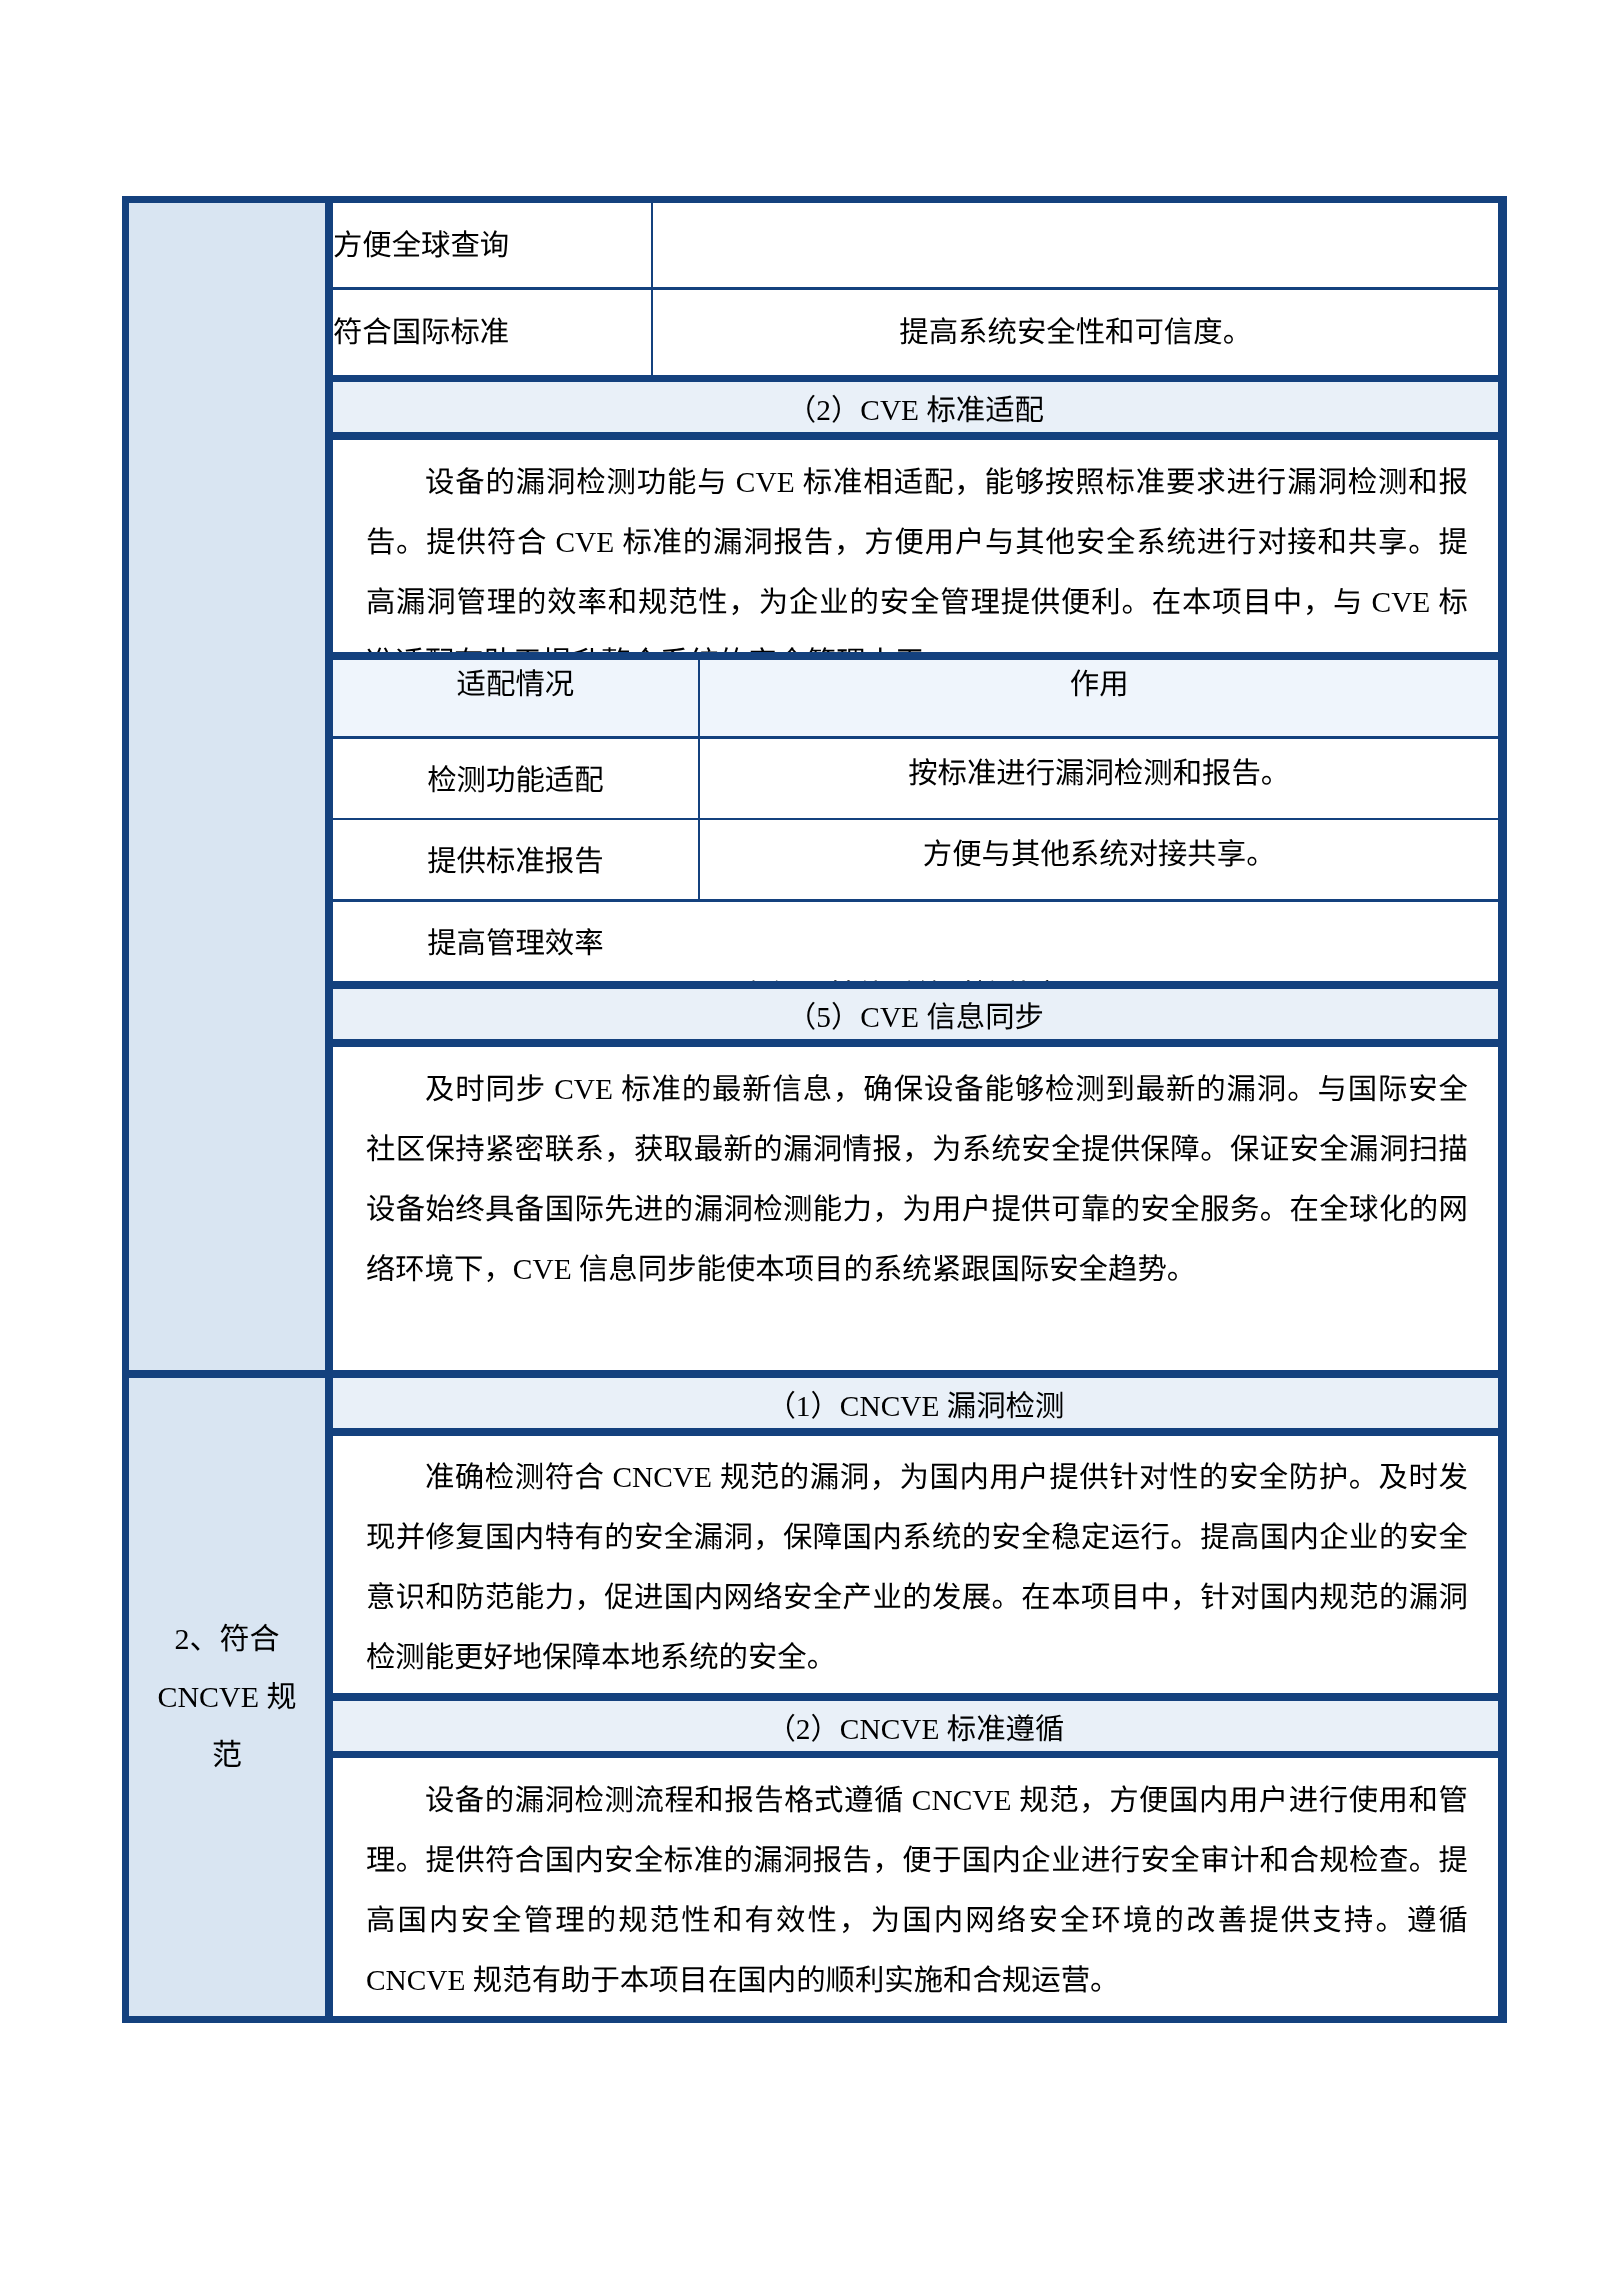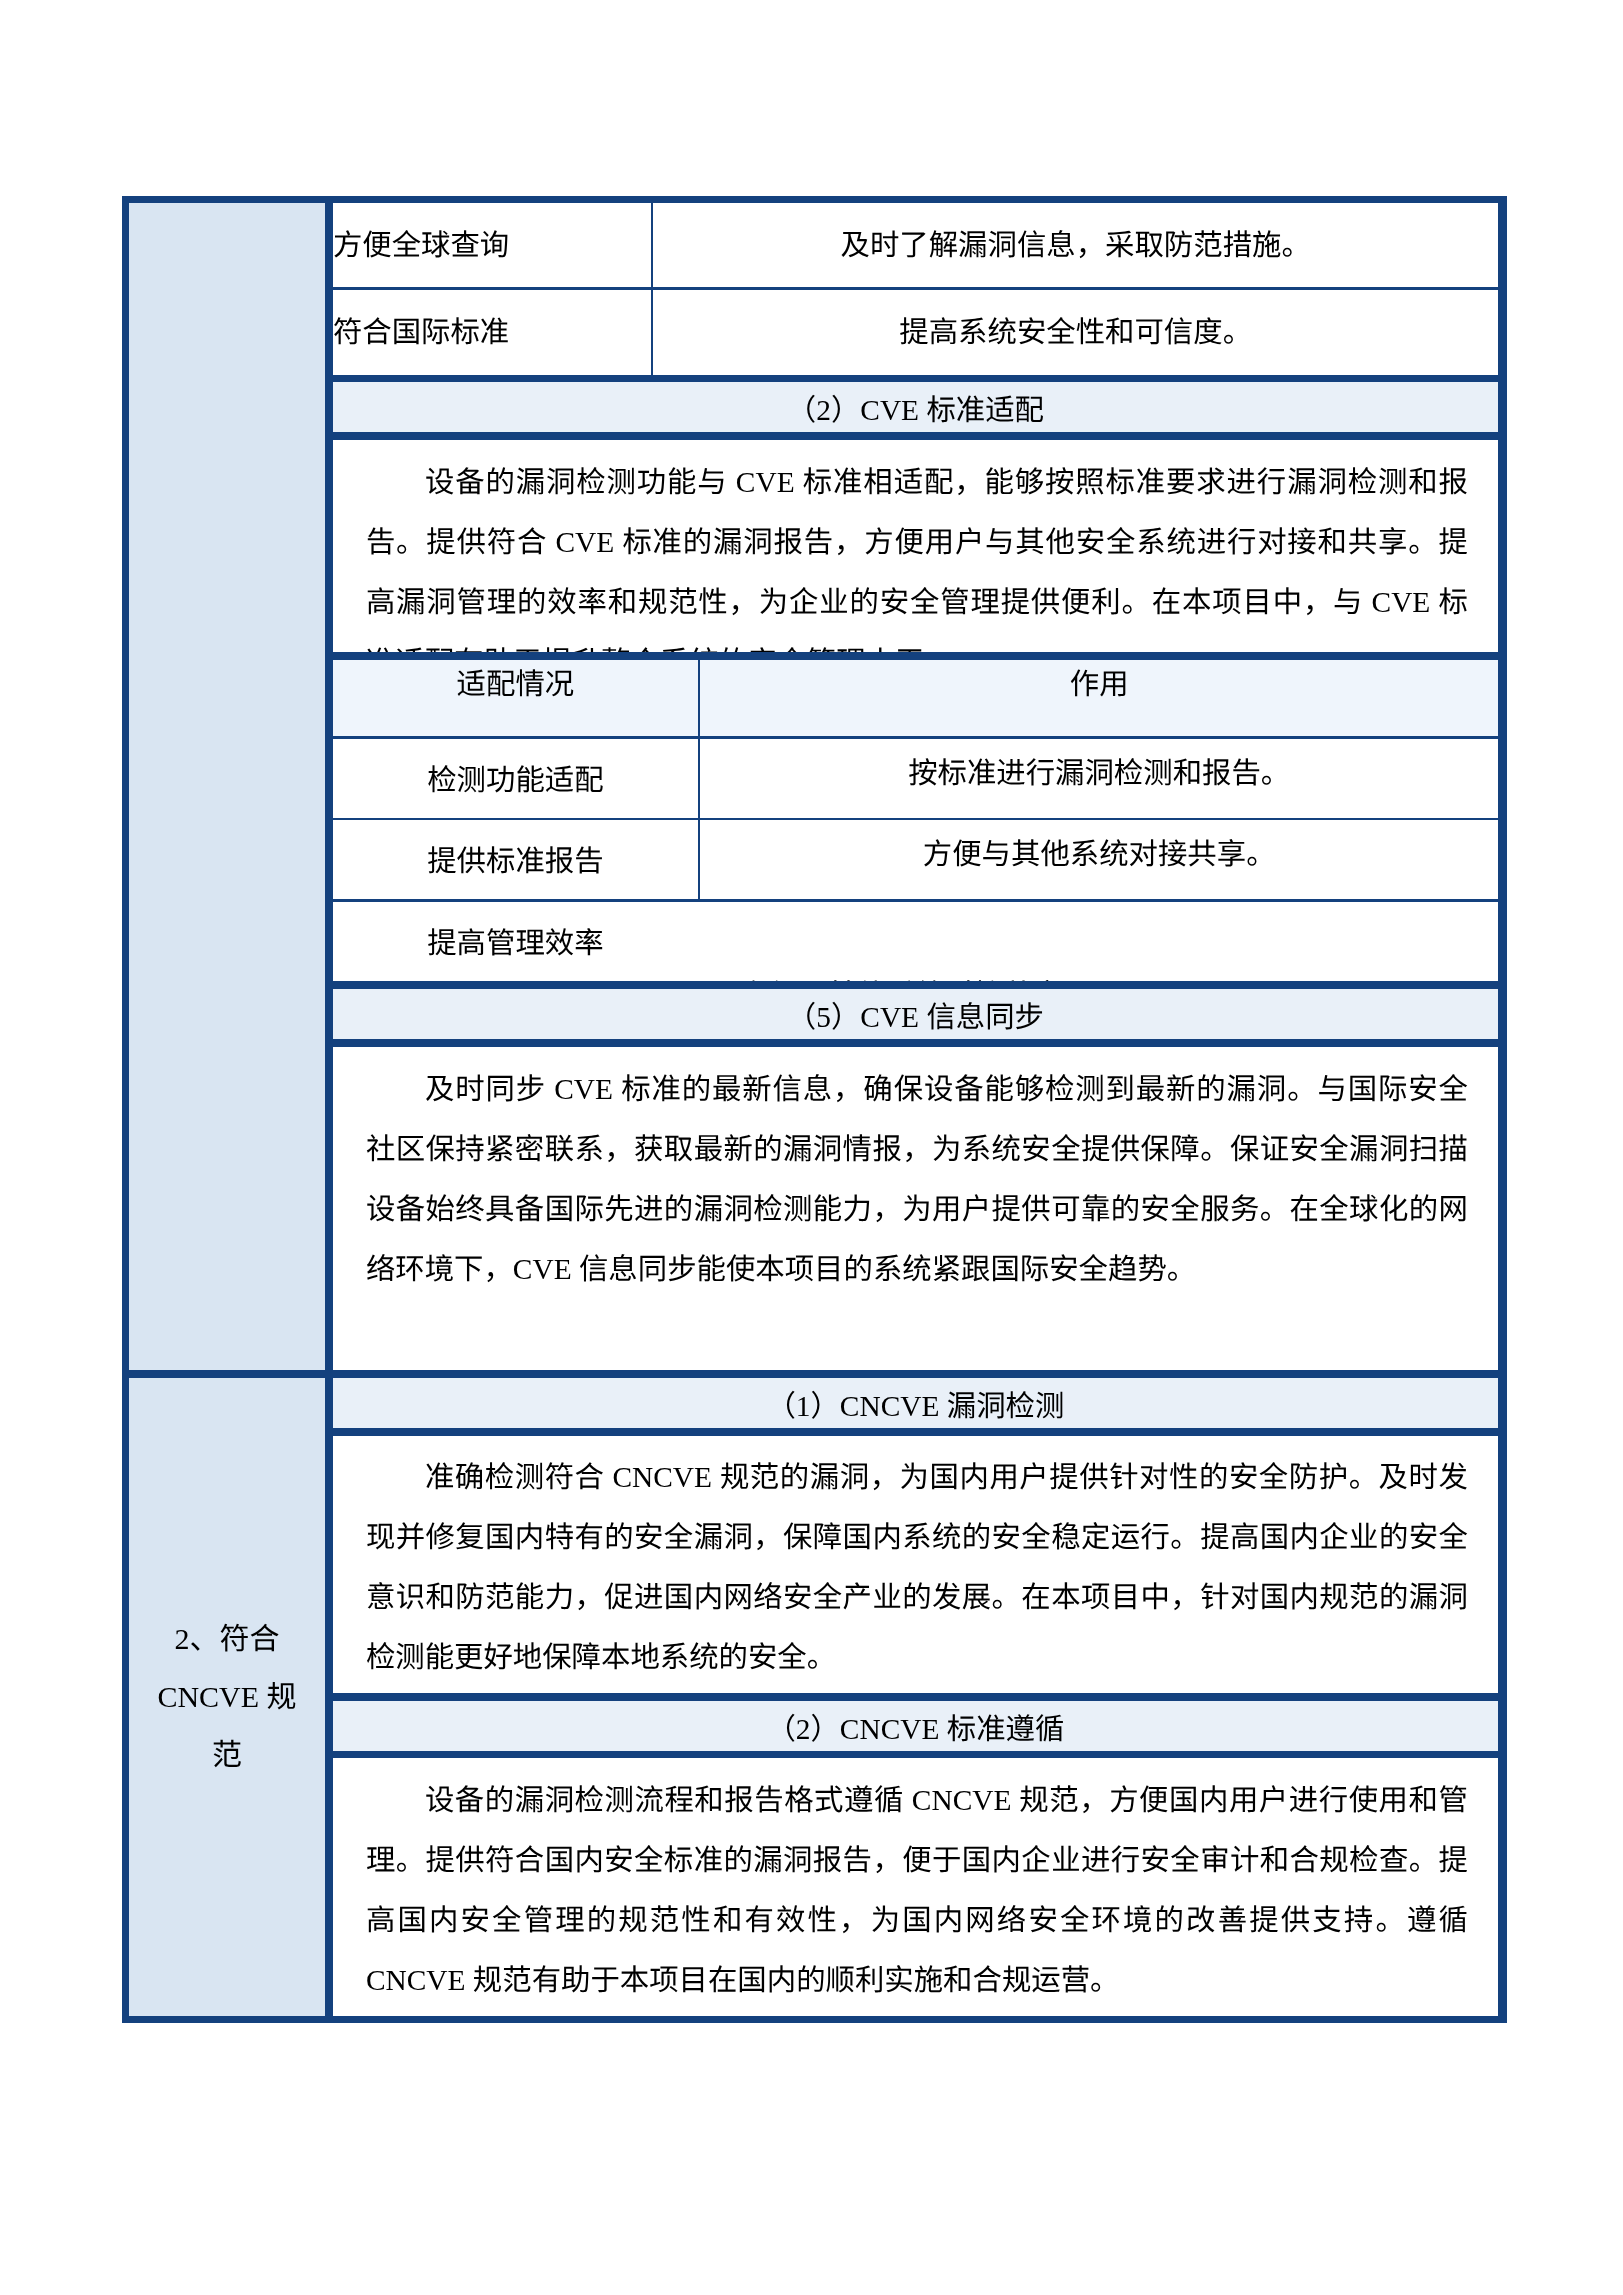--- a/index.html
+++ b/index.html
@@ -83,21 +83,20 @@
   <div class="doc-table">
 
     <div class="section">
       <div class="left-cell"></div>
       <div class="v-sep"></div>
       <div class="right-col">
 
         <div class="two-col row-benefit">
           <div class="c1">方便全球查询</div>
           <div class="vline"></div>
-          <div class="c2">及时了解漏洞信息，采取防范措施。</div>
         </div>
         <div class="h-thin"></div>
         <div class="two-col row-benefit2">
           <div class="c1">符合国际标准</div>
           <div class="vline"></div>
           <div class="c2">提高系统安全性和可信度。</div>
         </div>
 
         <div class="h-thick"></div>
         <div class="sec-header">（2）CVE 标准适配</div>

